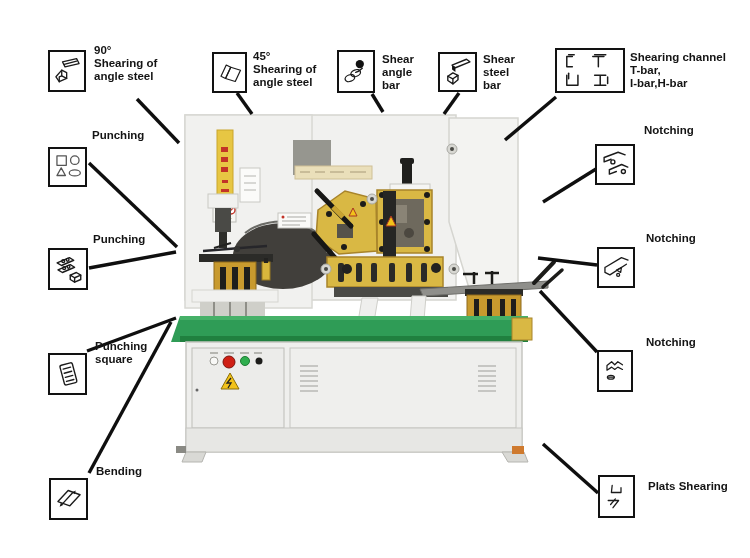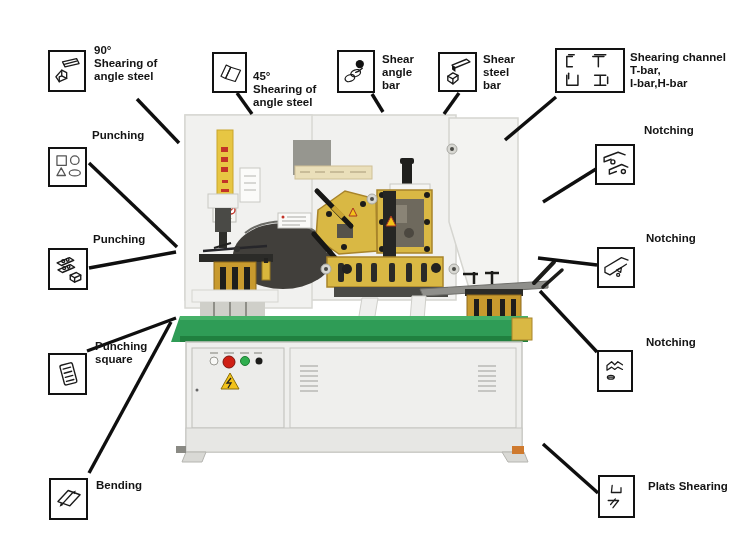--- a/index.html
+++ b/index.html
@@ -246,21 +246,21 @@
     <div>Shearing of</div>
     <div>angle steel</div>
   </div>
 
   <div class="co-box" style="left:212px;top:52px;width:35px;height:41px">
     <svg width="30" height="35" viewBox="0 0 40 40">
       <path class="ic" d="M8,25 L15,10 L21,13 L14,28 Z"></path>
         <path class="ic" d="M14,28 L21,13 L34,17 L27,32 Z"></path>
     </svg>
   </div>
-  <div class="co-label" style="left:253px;top:70px">
+  <div class="co-label" style="left:253px;top:50px">
     <div>45°</div>
     <div>Shearing of</div>
     <div>angle steel</div>
   </div>
 
   <div class="co-box" style="left:337px;top:50px;width:38px;height:43px">
     <svg width="33" height="37" viewBox="0 0 40 40">
       <circle cx="24" cy="11" r="5" fill="#111"></circle>
       <path class="ic" d="M27,16 q-4,4 -8,5"></path>
       <ellipse class="ic" cx="12" cy="28" rx="6" ry="4" transform="rotate(-20 12 28)"></ellipse>
@@ -344,21 +344,21 @@
       <g transform="rotate(-15 20 20)">
         <rect class="ic" x="13" y="8" width="15" height="24" rx="2"></rect>
         <line class="ic" x1="16" y1="13" x2="25" y2="13"></line>
         <line class="ic" x1="16" y1="18" x2="25" y2="18"></line>
         <line class="ic" x1="16" y1="23" x2="25" y2="23"></line>
         <line class="ic" x1="16" y1="28" x2="25" y2="28"></line>
       </g>
     </svg>
   </div>
 
-  <div class="co-label" style="left:96px;top:479px">
+  <div class="co-label" style="left:96px;top:465px">
     <div>Bending</div>
   </div>
   <div class="co-box" style="left:49px;top:478px;width:39px;height:42px">
     <svg width="34" height="36" viewBox="0 0 40 40">
       <path class="ic" d="M7,23 L19,10 L33,15 L21,28 Z"></path>
       <path class="ic" d="M12,26 L24,13"></path>
       <path d="M24,12 l4,-2 l-1.5,4.5 Z" fill="#111"></path>
       <path d="M13,27 l-4,2 l1.5,-4.5 Z" fill="#111"></path>
     </svg>
   </div>

